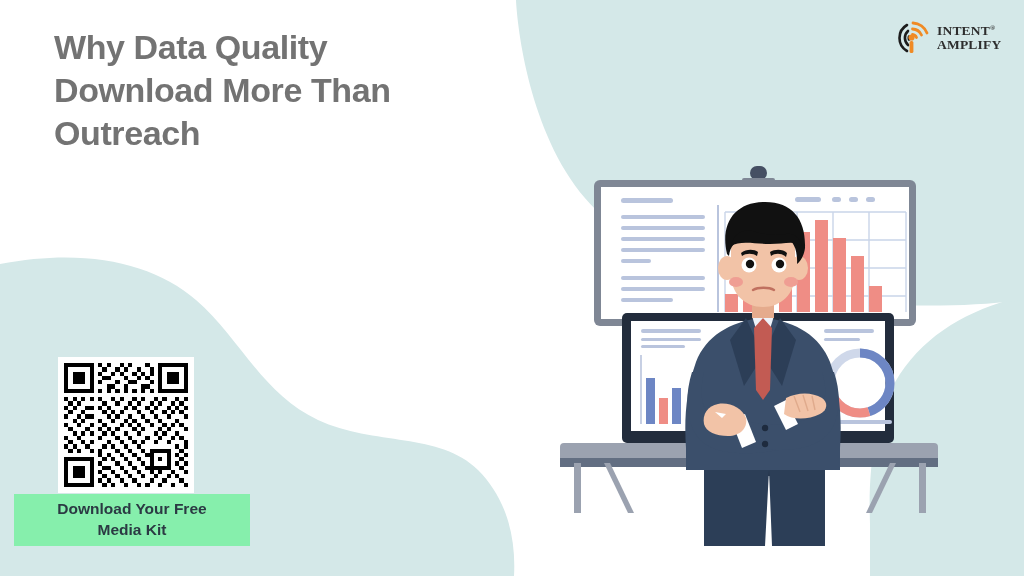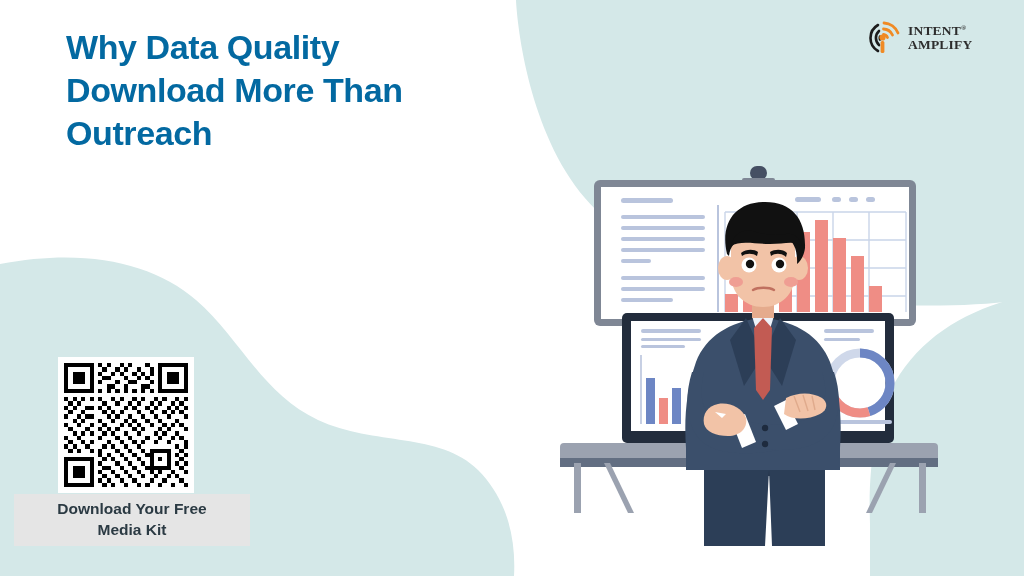--- a/index.html
+++ b/index.html
@@ -10,43 +10,43 @@
     position:relative;
   }
   #stage{position:absolute;inset:0;width:1024px;height:576px;overflow:hidden;background:#fff;}
   .layer{position:absolute;top:0;left:0;width:1024px;height:576px;}
   #bg-shapes{z-index:0;}
   #illustration{z-index:1;}
   #content{z-index:2;}
 
   
   .headline{
-    position:absolute;left:66px;top:26px;width:430px;
+    position:absolute;left:54px;top:26px;width:430px;
     font-size:34px;line-height:1.27;font-weight:bold;
-    color:#0369a1;letter-spacing:-0.4px;
+    color:#737373;letter-spacing:-0.4px;
   }
   .headline .ln{display:block;white-space:nowrap;}
 
   
-  .logo{position:absolute;left:863px;top:16px;width:112px;height:44px;display:flex;align-items:center;gap:5px;}
+  .logo{position:absolute;left:892px;top:16px;width:112px;height:44px;display:flex;align-items:center;gap:5px;}
   .logo-mark{width:40px;height:40px;flex:0 0 40px;}
   .logo-text{display:flex;flex-direction:column;justify-content:center;line-height:1.02;}
   .logo-text .l1,.logo-text .l2{
     font-size:13.5px;font-weight:bold;color:#2d2d2d;letter-spacing:0.2px;
     font-family:"Liberation Serif", serif;
   }
   .logo-text .l1{position:relative;}
   .logo-reg{font-size:7px;vertical-align:super;font-weight:bold;}
 
   
   .qr-wrap{position:absolute;left:58px;top:357px;width:136px;height:136px;background:#fff;padding:6px;box-sizing:border-box;}
   .qr-wrap svg{display:block;width:100%;height:100%;}
   .cta{
     position:absolute;left:14px;top:494px;width:236px;height:52px;
-    background:#e5e5e5;display:flex;flex-direction:column;
+    background:#86efac;display:flex;flex-direction:column;
     align-items:center;justify-content:center;
     color:#2b3a43;font-weight:bold;font-size:15.5px;line-height:1.35;
     text-align:center;
   }
 </style>
 </head>
 <body>
 
 <div id="stage">
 

